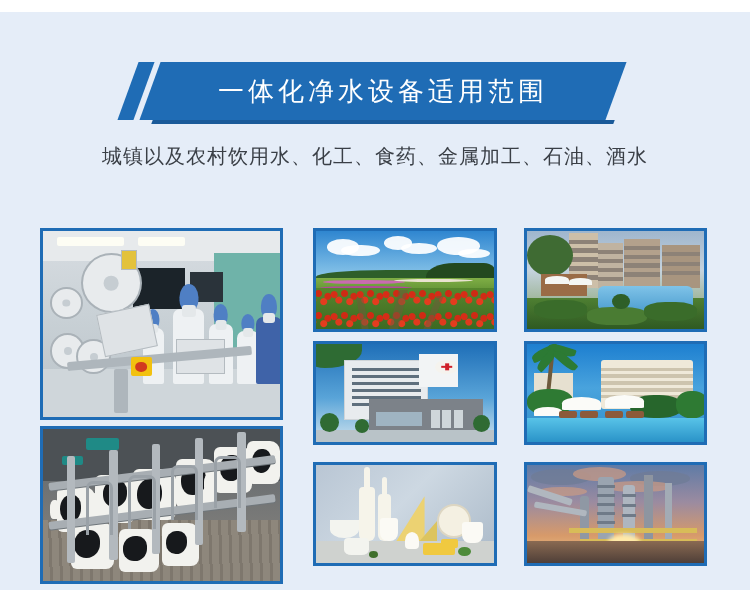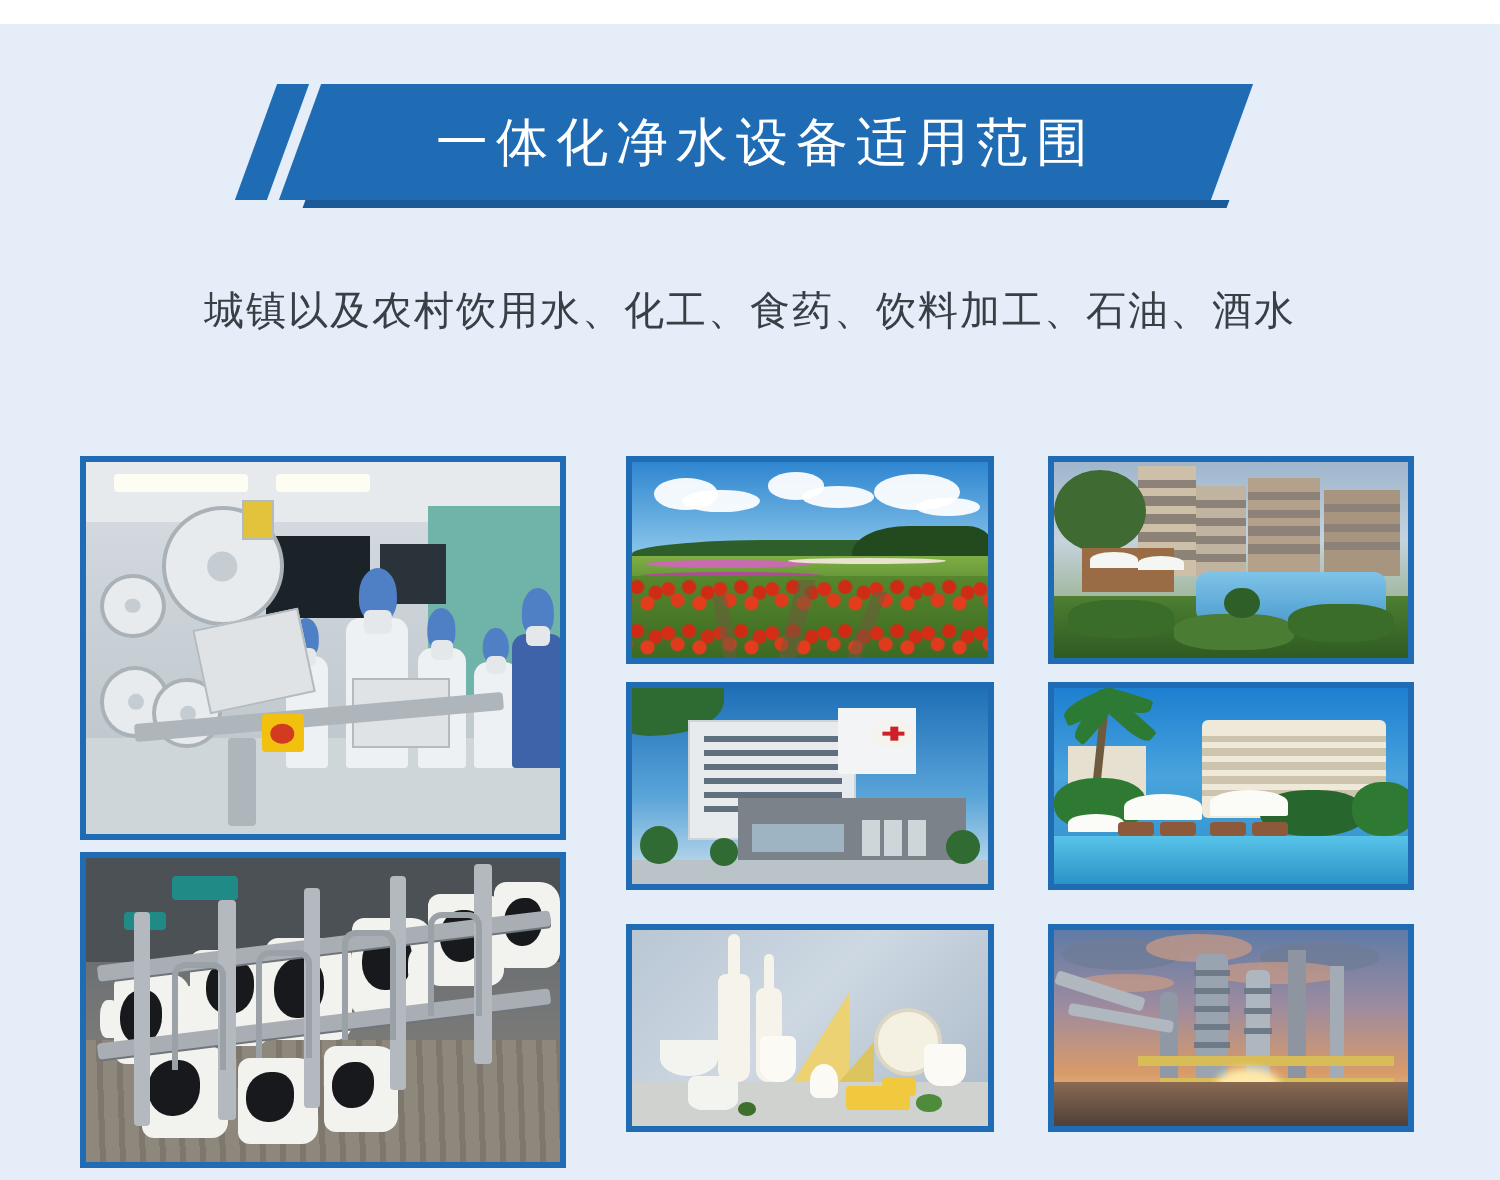--- a/index.html
+++ b/index.html
@@ -25,21 +25,21 @@
     top: 12px;
     width: 750px;
     height: 578px;
     background: #e5edf8;
   }
 
   
   .banner-wrap {
     position: absolute;
     left: 0;
-    top: 32px;
+    top: 52px;
     width: 750px;
     height: 72px;
   }
   .banner-stripe {
     position: absolute;
     left: 128px;
     top: 10px;
     width: 16px;
     height: 58px;
     background: #1f6cb5;
@@ -240,21 +240,21 @@
   <div id="canvas"></div>
 
   <div class="banner-wrap">
     <div class="banner-stripe"></div>
     <div class="banner-main"></div>
     <div class="banner-shadow"></div>
     <div class="banner-title">一体化净水设备适用范围</div>
   </div>
 
   <div class="desc">
-    <div>城镇以及农村饮用水、化工、食药、饮料加工、石油、酒水</div>
+    <div>城镇以及农村饮用水、化工、食药、金属加工、石油、酒水</div>
   </div>
 
   <div class="grid">
 
     <div class="frame t-factory">
       <div class="ph sc-factory">
         <div class="f-ceiling"></div>
         <div class="f-light" style="left:6%; width:28%;"></div>
         <div class="f-light" style="left:40%; width:20%;"></div>
         <div class="f-wall-green"></div>

